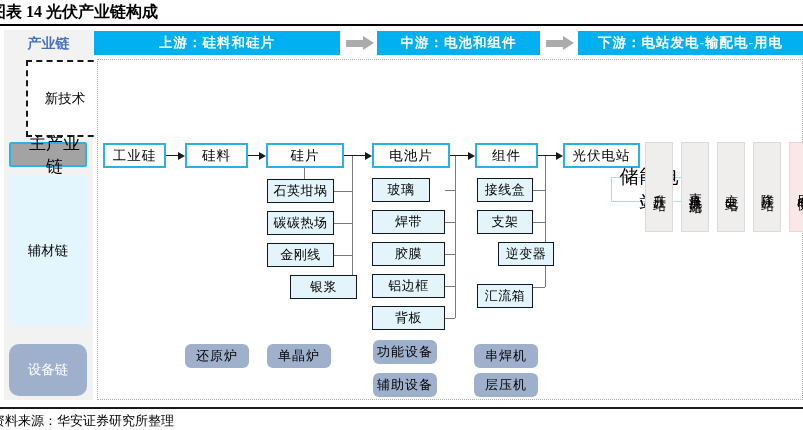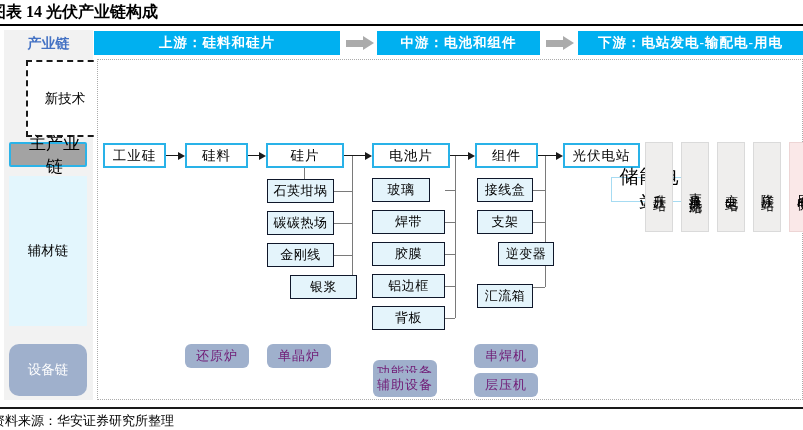--- a/index.html
+++ b/index.html
@@ -52,21 +52,21 @@
 
   
   .newtech{background:#fff;border:2px dashed #1a1a1a;font-size:13px;line-height:18px;padding-top:3px;text-align:center;}
 
   
   .station{writing-mode:vertical-rl;text-orientation:upright;font-size:13px;letter-spacing:2px;}
   .station.gray{background:#EFEEED;border:1px solid #DADADA;}
   .station.pink{background:#FAE8E8;border:1px solid #EDD5D5;}
 
   
-  .equip-box{background:#9FB0CC;border-radius:6px;color:#701a75;font-size:13px;letter-spacing:1px;}
+  .equip-box{background:#9FB0CC;border-radius:6px;color:#000000;font-size:13px;letter-spacing:1px;}
 </style>
 </head>
 <body>
 
 <div id="stage">
 
   <div class="abs fig-title" style="left:-10px;top:2px;">图表 14 光伏产业链构成</div>
   <div class="abs top-rule" style="left:0;top:24px;width:803px;"></div>
 
   <div class="abs sidebar-bg" style="left:4px;top:30px;width:89px;height:370px;">
@@ -149,21 +149,21 @@
   <div class="abs center storage-box" style="left:563px;top:177px;width:77px;height:25px;">储能电站</div>
 
   <div class="abs center station gray" style="left:645px;top:142px;width:28px;height:90px;">升压站</div>
   <div class="abs center station gray" style="left:681px;top:142px;width:28px;height:90px;">直流换流站</div>
   <div class="abs center station gray" style="left:717px;top:142px;width:28px;height:90px;">变电站</div>
   <div class="abs center station gray" style="left:753px;top:142px;width:28px;height:90px;">降压站</div>
   <div class="abs center station pink" style="left:789px;top:142px;width:28px;height:90px;">用电侧</div>
 
   <div class="abs center equip-box" style="left:185px;top:344px;width:64px;height:24px;">还原炉</div>
   <div class="abs center equip-box" style="left:267px;top:344px;width:64px;height:24px;">单晶炉</div>
-  <div class="abs center equip-box" style="left:373px;top:360px;width:64px;height:24px;">功能设备</div>
+  <div class="abs center equip-box" style="left:373px;top:340px;width:64px;height:24px;">功能设备</div>
   <div class="abs center equip-box" style="left:373px;top:373px;width:64px;height:24px;">辅助设备</div>
   <div class="abs center equip-box" style="left:474px;top:344px;width:64px;height:24px;">串焊机</div>
   <div class="abs center equip-box" style="left:474px;top:373px;width:64px;height:24px;">层压机</div>
 
   <div class="abs bottom-rule" style="left:0;top:407px;width:803px;"></div>
   <div class="abs source-note" style="left:-8px;top:412px;">资料来源：华安证券研究所整理</div>
 
 </div>
 
 </body></html>

